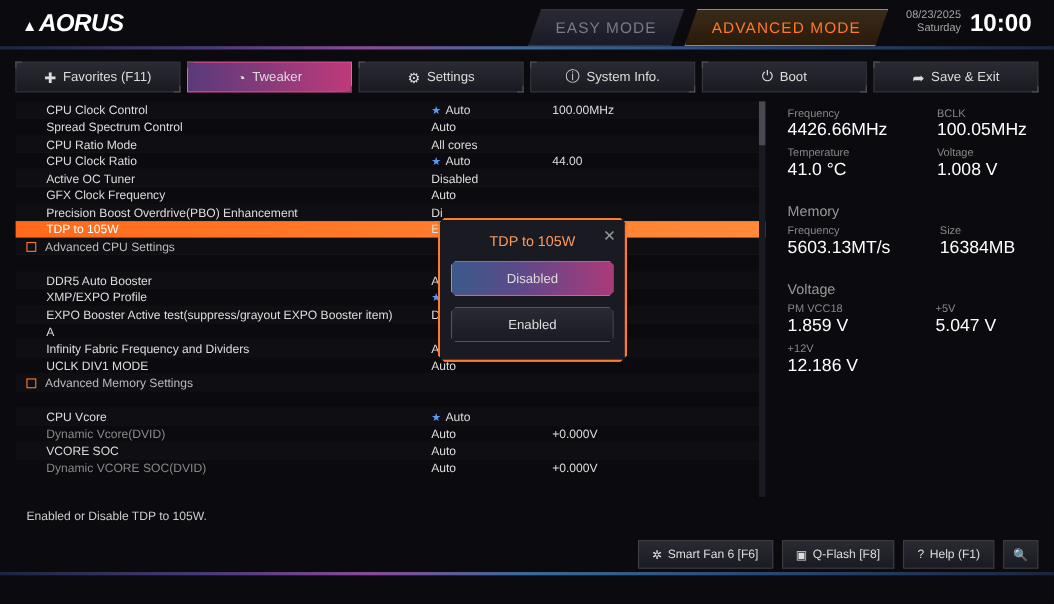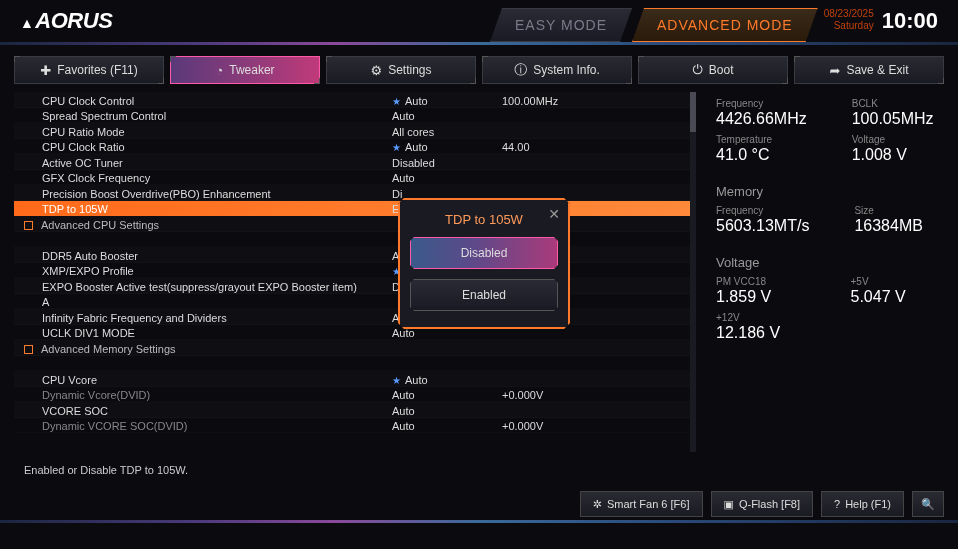--- a/index.html
+++ b/index.html
@@ -6,21 +6,21 @@
 body{width:958px;height:549px;background:#0a0a0f;color:#ddd;overflow:hidden;position:relative;font-size:12px}
 .bg-stripe{position:absolute;left:0;right:0;height:3px;background:linear-gradient(90deg,#1a2640 0%,#4a3a7a 20%,#8a4a9a 35%,#3a6a9a 50%,#2a4a7a 70%,#1a2640 100%)}
 .bg-top{top:42px}
 .bg-bottom{bottom:26px}
 .header{display:flex;padding:8px 20px 0;height:42px}
 .logo{color:#fff;font-size:22px;font-weight:bold;font-style:italic;letter-spacing:-0.5px;flex:1}
 .logo::before{content:"▲";font-size:14px;margin-right:2px}
 .mode-tabs{display:flex;gap:0}
 .mode-tab{padding:8px 24px;color:#7a7a8a;font-size:14px;letter-spacing:1px;background:linear-gradient(180deg,#2a2a35 0%,#1a1a25 100%);border:1px solid #3a3a45;position:relative;clip-path:polygon(12px 0,100% 0,calc(100% - 12px) 100%,0 100%)}
 .mode-tab.active{color:#ff7a2a;background:linear-gradient(180deg,#3a2a1a 0%,#2a1a0a 100%);border-color:#ff7a2a}
-.clock{text-align:right;margin-left:6px;color:#c2410c}
+.clock{text-align:right;margin-left:16px;color:#a3a3a3}
 .clock-date{font-size:10px;line-height:1.2}
 .clock-time{font-size:22px;font-weight:700}
 .nav{display:flex;gap:6px;padding:14px 14px 8px}
 .nav-btn{flex:1;height:28px;display:flex;align-items:center;justify-content:center;gap:6px;background:linear-gradient(180deg,#2a2a32 0%,#1a1a22 100%);border:1px solid #3a3a45;color:#ddd;font-size:12px;cursor:pointer;position:relative}
 .nav-btn::before,.nav-btn::after{content:"";position:absolute;width:5px;height:5px;border:1px solid #555}
 .nav-btn::before{top:-1px;left:-1px;border-right:none;border-bottom:none}
 .nav-btn::after{bottom:-1px;right:-1px;border-left:none;border-top:none}
 .nav-btn.active{background:linear-gradient(90deg,#5a3a7a 0%,#8a3a7a 50%,#c03a7a 100%);border-color:#ff5aaa}
 .nav-icon{font-size:13px}
 .main{display:flex;padding:0 14px;gap:16px;height:360px}

